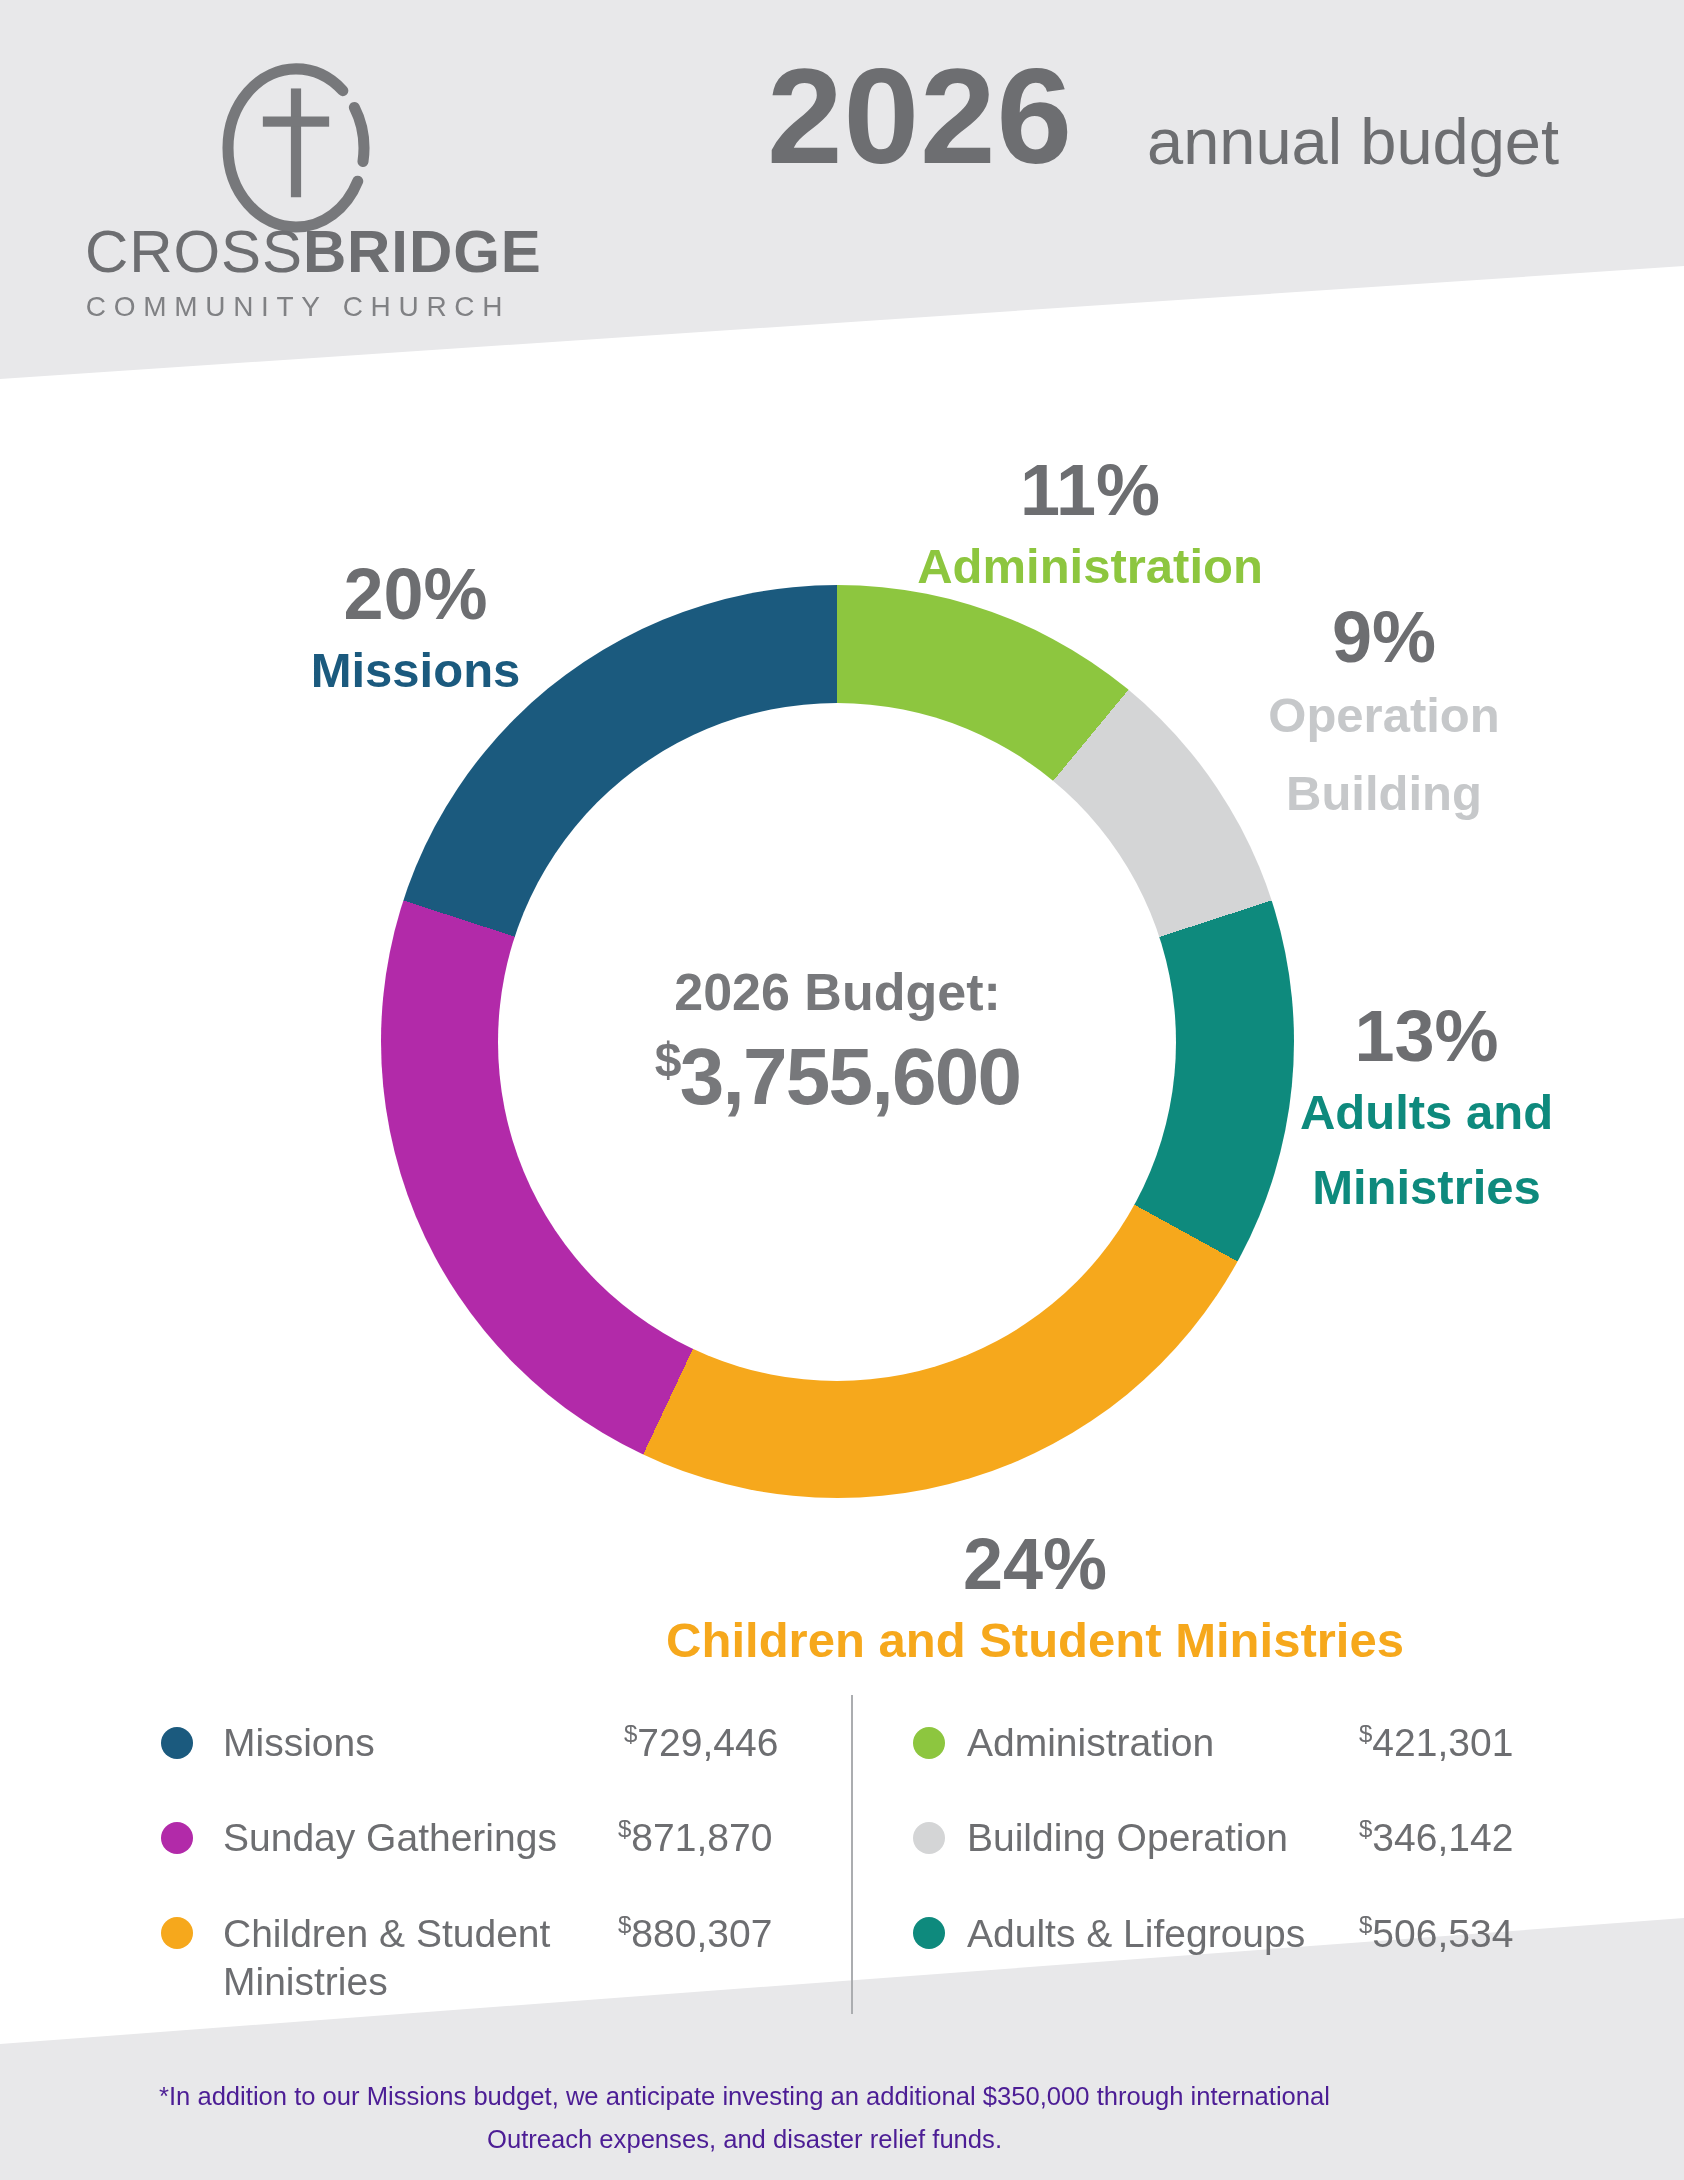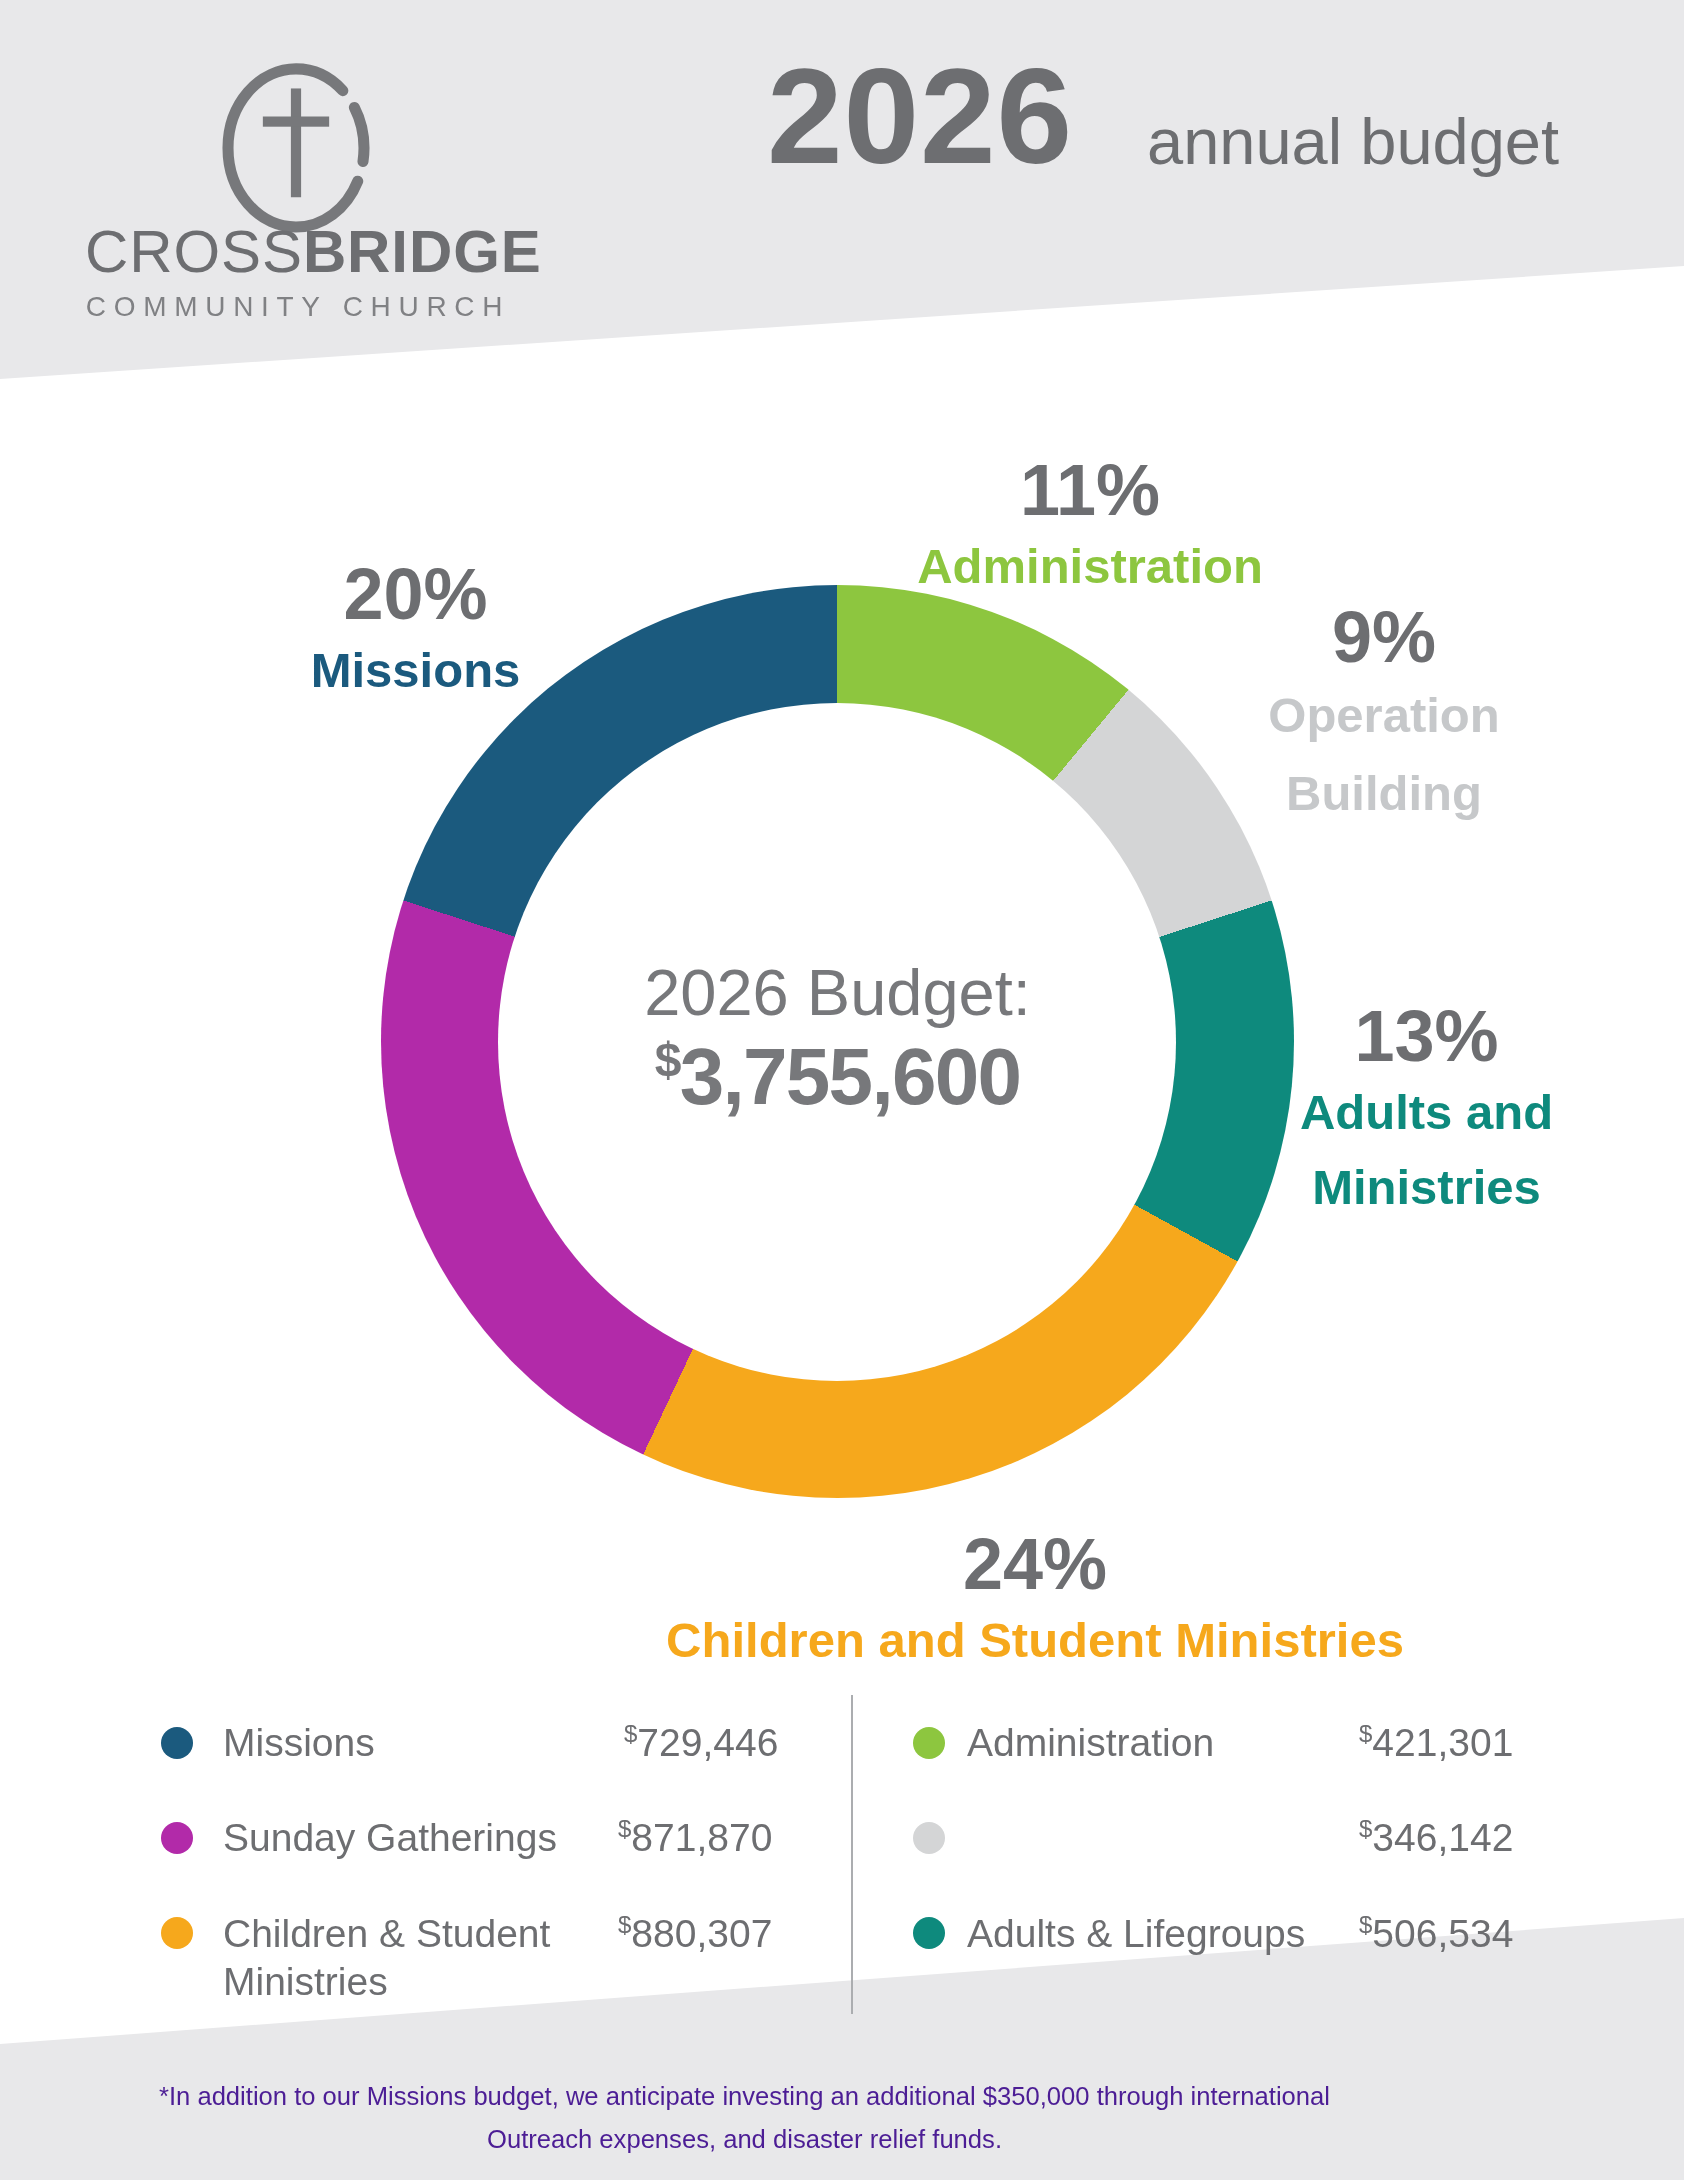--- a/index.html
+++ b/index.html
@@ -22,21 +22,21 @@
   #title-year{position:absolute;left:767px;top:48px;font-size:136px;font-weight:700;
     letter-spacing:0.9px;color:#6d6e71;line-height:1;}
   #title-rest{position:absolute;left:1147px;top:109px;font-size:65px;font-weight:300;
     color:#6d6e71;line-height:1;letter-spacing:0;}
 
   
   #donut{position:absolute;left:381px;top:585px;width:913px;height:913px;border-radius:50%;}
   #donut-hole{position:absolute;left:498px;top:703px;width:678px;height:678px;border-radius:50%;
     background:#ffffff;}
   #donut-center{position:absolute;left:381px;top:956px;width:913px;text-align:center;color:#77787b;}
-  #center-line1{font-size:65px;font-weight:400;line-height:73px;}
+  #center-line1{font-size:52px;font-weight:700;line-height:73px;}
   #center-line2{font-size:80px;font-weight:700;line-height:95px;letter-spacing:-1.7px;}
   #center-line2 sup{font-size:48px;vertical-align:super;line-height:0;}
 
   
   .slice-label{position:absolute;text-align:center;}
   .slice-label .pct{font-size:72px;font-weight:700;color:#6d6e71;line-height:78px;}
   .slice-label .name{font-size:49px;font-weight:700;line-height:75px;white-space:nowrap;}
   #label-administration{left:877px;top:436px;width:426px;margin-top:15px;}
   #label-building{left:1184px;top:598px;width:400px;}
   #label-building .name{line-height:78px;}
@@ -121,20 +121,21 @@
       <div>Children &amp; Student</div>
       <div>Ministries</div>
     </div>
   <div class="legend-amount" style="left:618px;top:1910px;"><sup>$</sup><span>880,307</span></div>
 
   <div class="legend-dot" style="left: 913px; top: 1727px; background: rgb(141, 198, 63);"></div>
   <div class="legend-label" style="left:967px;top:1719px;">Administration</div>
   <div class="legend-amount" style="left:1359px;top:1719px;"><sup>$</sup><span>421,301</span></div>
 
   <div class="legend-dot" style="left: 913px; top: 1822px; background: rgb(212, 213, 214);"></div>
+  <div class="legend-label" style="left:967px;top:1814px;">Building Operation</div>
   <div class="legend-amount" style="left:1359px;top:1814px;"><sup>$</sup><span>346,142</span></div>
 
   <div class="legend-dot" style="left: 913px; top: 1917px; background: rgb(14, 138, 125);"></div>
   <div class="legend-label" style="left:967px;top:1910px;">Adults &amp; Lifegroups</div>
   <div class="legend-amount" style="left:1359px;top:1910px;"><sup>$</sup><span>506,534</span></div>
 
   <div id="footnote">
     <div>*In addition to our Missions budget, we anticipate investing an additional $350,000 through international</div>
     <div>Outreach expenses, and disaster relief funds.</div>
   </div>

